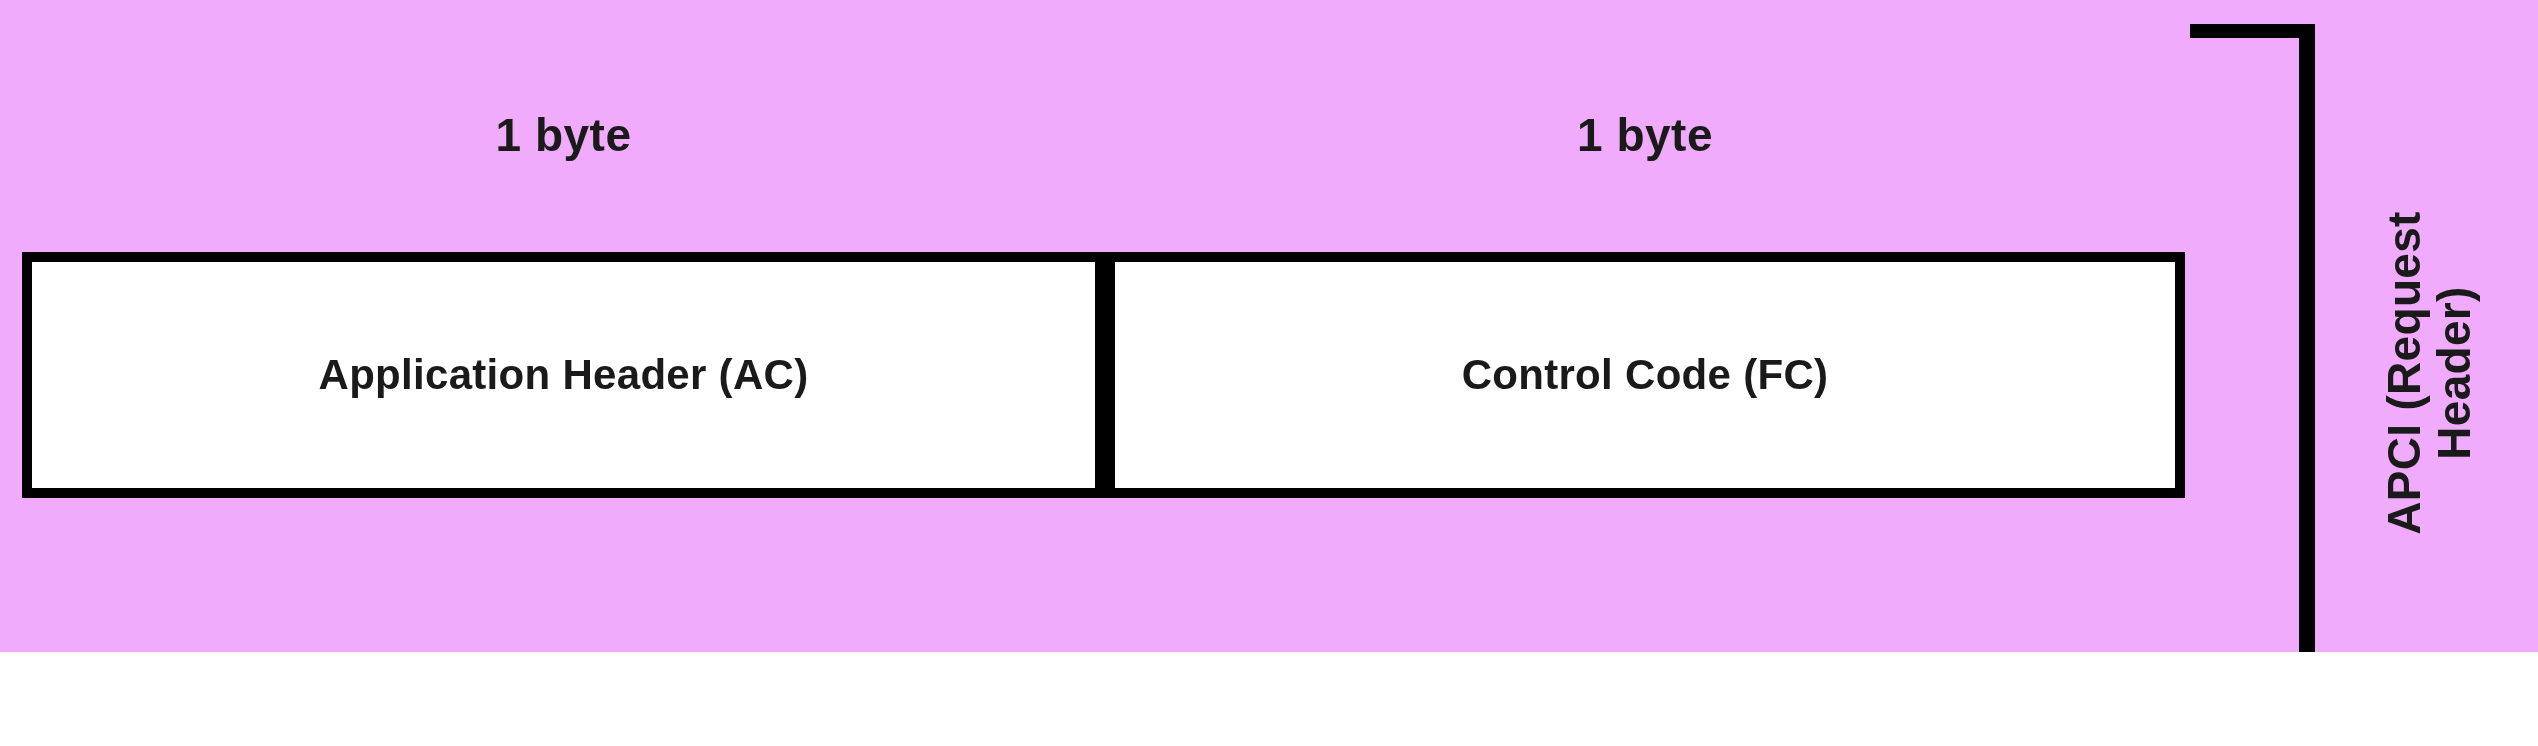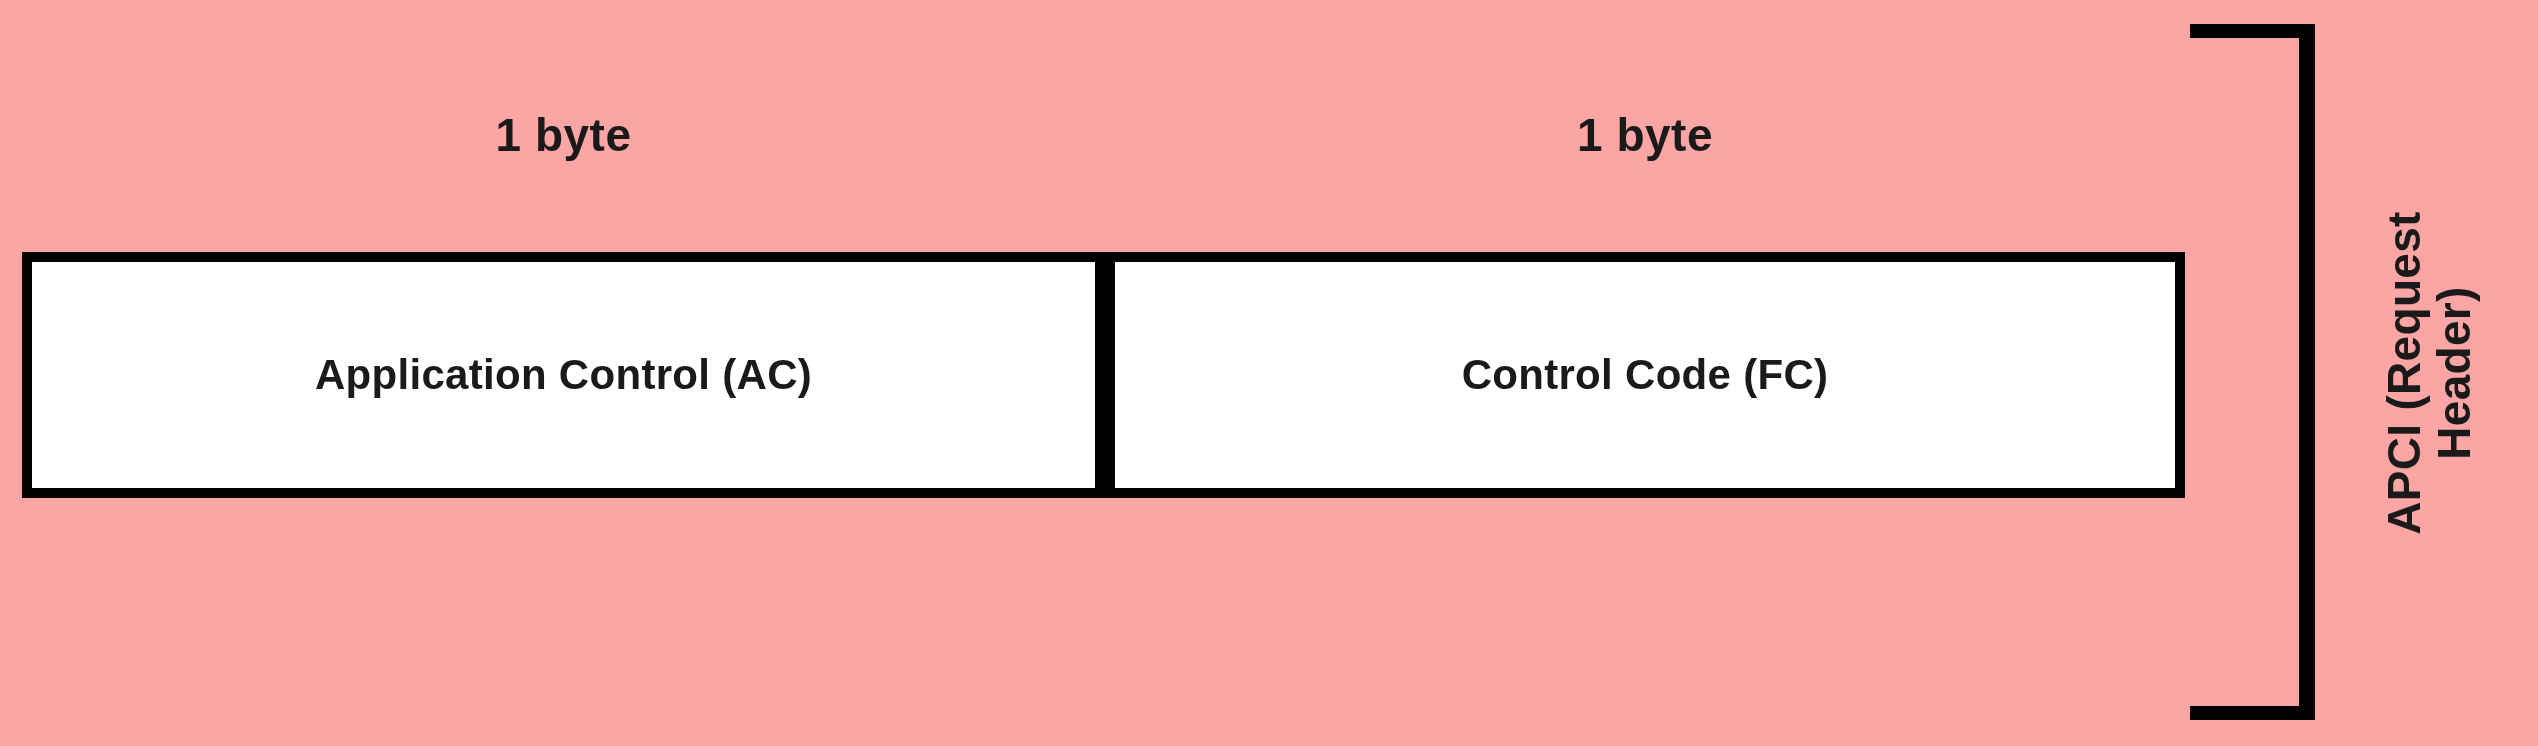--- a/index.html
+++ b/index.html
@@ -9,22 +9,22 @@
     background: #ffffff;
   }
   body {
     font-family: "Liberation Sans", sans-serif;
     color: #000000;
   }
 
   #diagram-canvas {
     position: relative;
     width: 2538px;
-    height: 746px;
-    background: #fca5a5;
+    height: 652px;
+    background: #f0abfc;
     overflow: hidden;
   }
 
   
   .size-label {
     position: absolute;
     font-size: 46px;
     font-weight: bold;
     color: #1a1a1a;
     letter-spacing: 0.5px;
@@ -135,21 +135,21 @@
 <body>
 
 <div id="diagram-canvas">
 
   <div id="size-label-ac" class="size-label">1 byte</div>
 
   <div id="size-label-fc" class="size-label">1 byte</div>
 
   <div id="field-row">
     <div id="field-cell-ac" class="field-cell">
-      <span class="field-label">Application Control (AC)</span>
+      <span class="field-label">Application Header (AC)</span>
     </div>
     <div id="field-cell-fc" class="field-cell">
       <span class="field-label">Control Code (FC)</span>
     </div>
   </div>
 
   <div id="apci-bracket">
     <div class="bracket-arm bracket-arm-top"></div>
     <div class="bracket-stem"></div>
     <div class="bracket-arm bracket-arm-bottom"></div>

